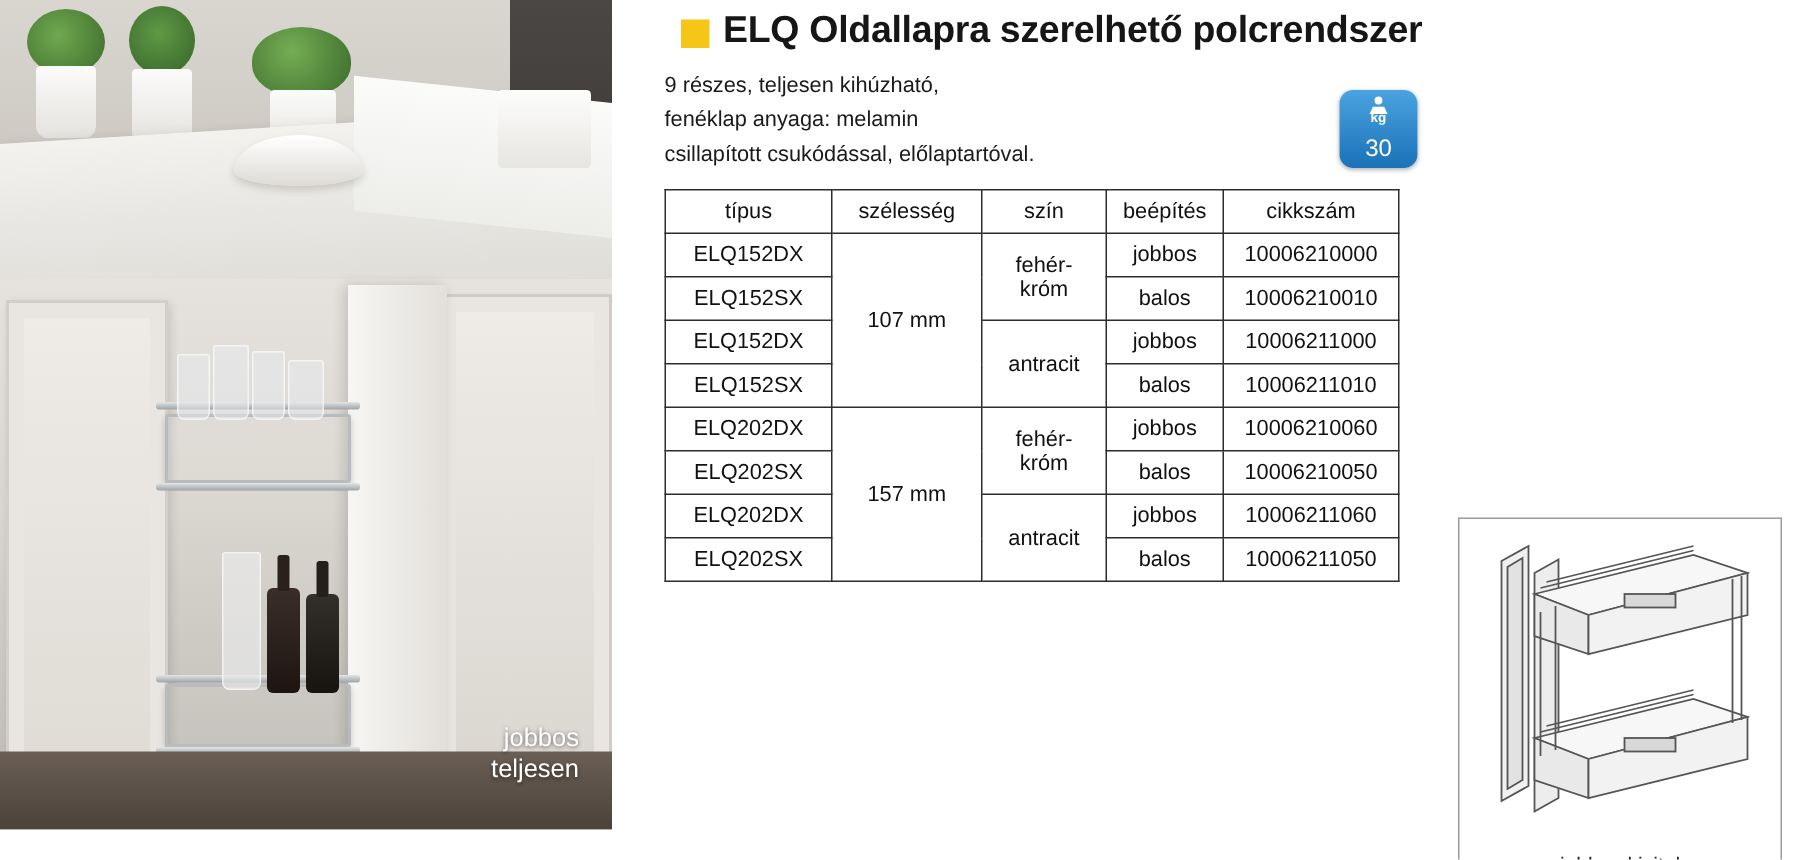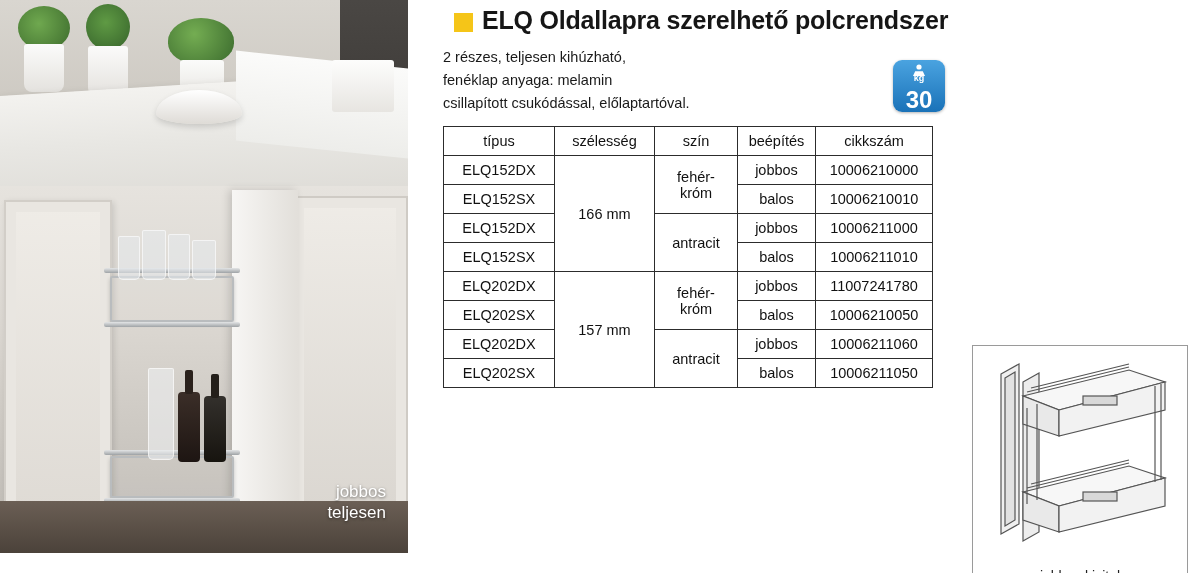--- a/index.html
+++ b/index.html
@@ -131,21 +131,21 @@
     padding-bottom:3px;
   }
   .kg-badge .kg-person {
     position:absolute; top:4px; left:50%; transform:translateX(-50%);
   }
   .kg-badge .kg-unit {
     font-size:9px; font-weight:bold; line-height:9px;
     position:absolute; top:14px; left:50%; transform:translateX(-50%);
   }
   .kg-badge .kg-num {
-    font-size:24px; font-weight:bold; line-height:18px;
+    font-size:16px; font-weight:normal; line-height:18px;
   }
 
   
   .tbl {
     position:absolute; left:443px; top:126px;
     border-collapse:collapse;
     font-size:14.5px;
   }
   .tbl td, .tbl th {
     border:1px solid #2c2c2c;
@@ -273,21 +273,21 @@
       <div>teljesen</div>
     </div>
   </div>
 
   <div class="title-row">
     <span class="title-square"></span>
     <span class="title-text">ELQ Oldallapra szerelhető polcrendszer</span>
   </div>
 
   <div class="desc">
-    <div>2 részes, teljesen kihúzható,</div>
+    <div>9 részes, teljesen kihúzható,</div>
     <div>fenéklap anyaga: melamin</div>
     <div>csillapított csukódással, előlaptartóval.</div>
   </div>
 
   <div class="kg-badge">
     <svg class="kg-person" width="16" height="13" viewBox="0 0 16 13">
       <circle cx="8" cy="3" r="2.6" fill="#ffffff"></circle>
       <path d="M2 12 L4.2 7.2 H11.8 L14 12 Z" fill="#ffffff"></path>
     </svg>
     <span class="kg-unit">kg</span>
@@ -300,21 +300,21 @@
         <th class="c-tipus">típus</th>
         <th class="c-szel">szélesség</th>
         <th class="c-szin">szín</th>
         <th class="c-beep">beépítés</th>
         <th class="c-cikk">cikkszám</th>
       </tr>
     </thead>
     <tbody>
       <tr>
         <td>ELQ152DX</td>
-        <td rowspan="4">166 mm</td>
+        <td rowspan="4">107 mm</td>
         <td rowspan="2">
           <span>fehér-</span><br>
           <span>króm</span>
         </td>
         <td>jobbos</td>
         <td>10006210000</td>
       </tr>
       <tr>
         <td>ELQ152SX</td>
         <td>balos</td>
@@ -332,21 +332,21 @@
         <td>10006211010</td>
       </tr>
       <tr>
         <td>ELQ202DX</td>
         <td rowspan="4">157 mm</td>
         <td rowspan="2">
           <span>fehér-</span><br>
           <span>króm</span>
         </td>
         <td>jobbos</td>
-        <td>11007241780</td>
+        <td>10006210060</td>
       </tr>
       <tr>
         <td>ELQ202SX</td>
         <td>balos</td>
         <td>10006210050</td>
       </tr>
       <tr>
         <td>ELQ202DX</td>
         <td rowspan="2">antracit</td>
         <td>jobbos</td>

